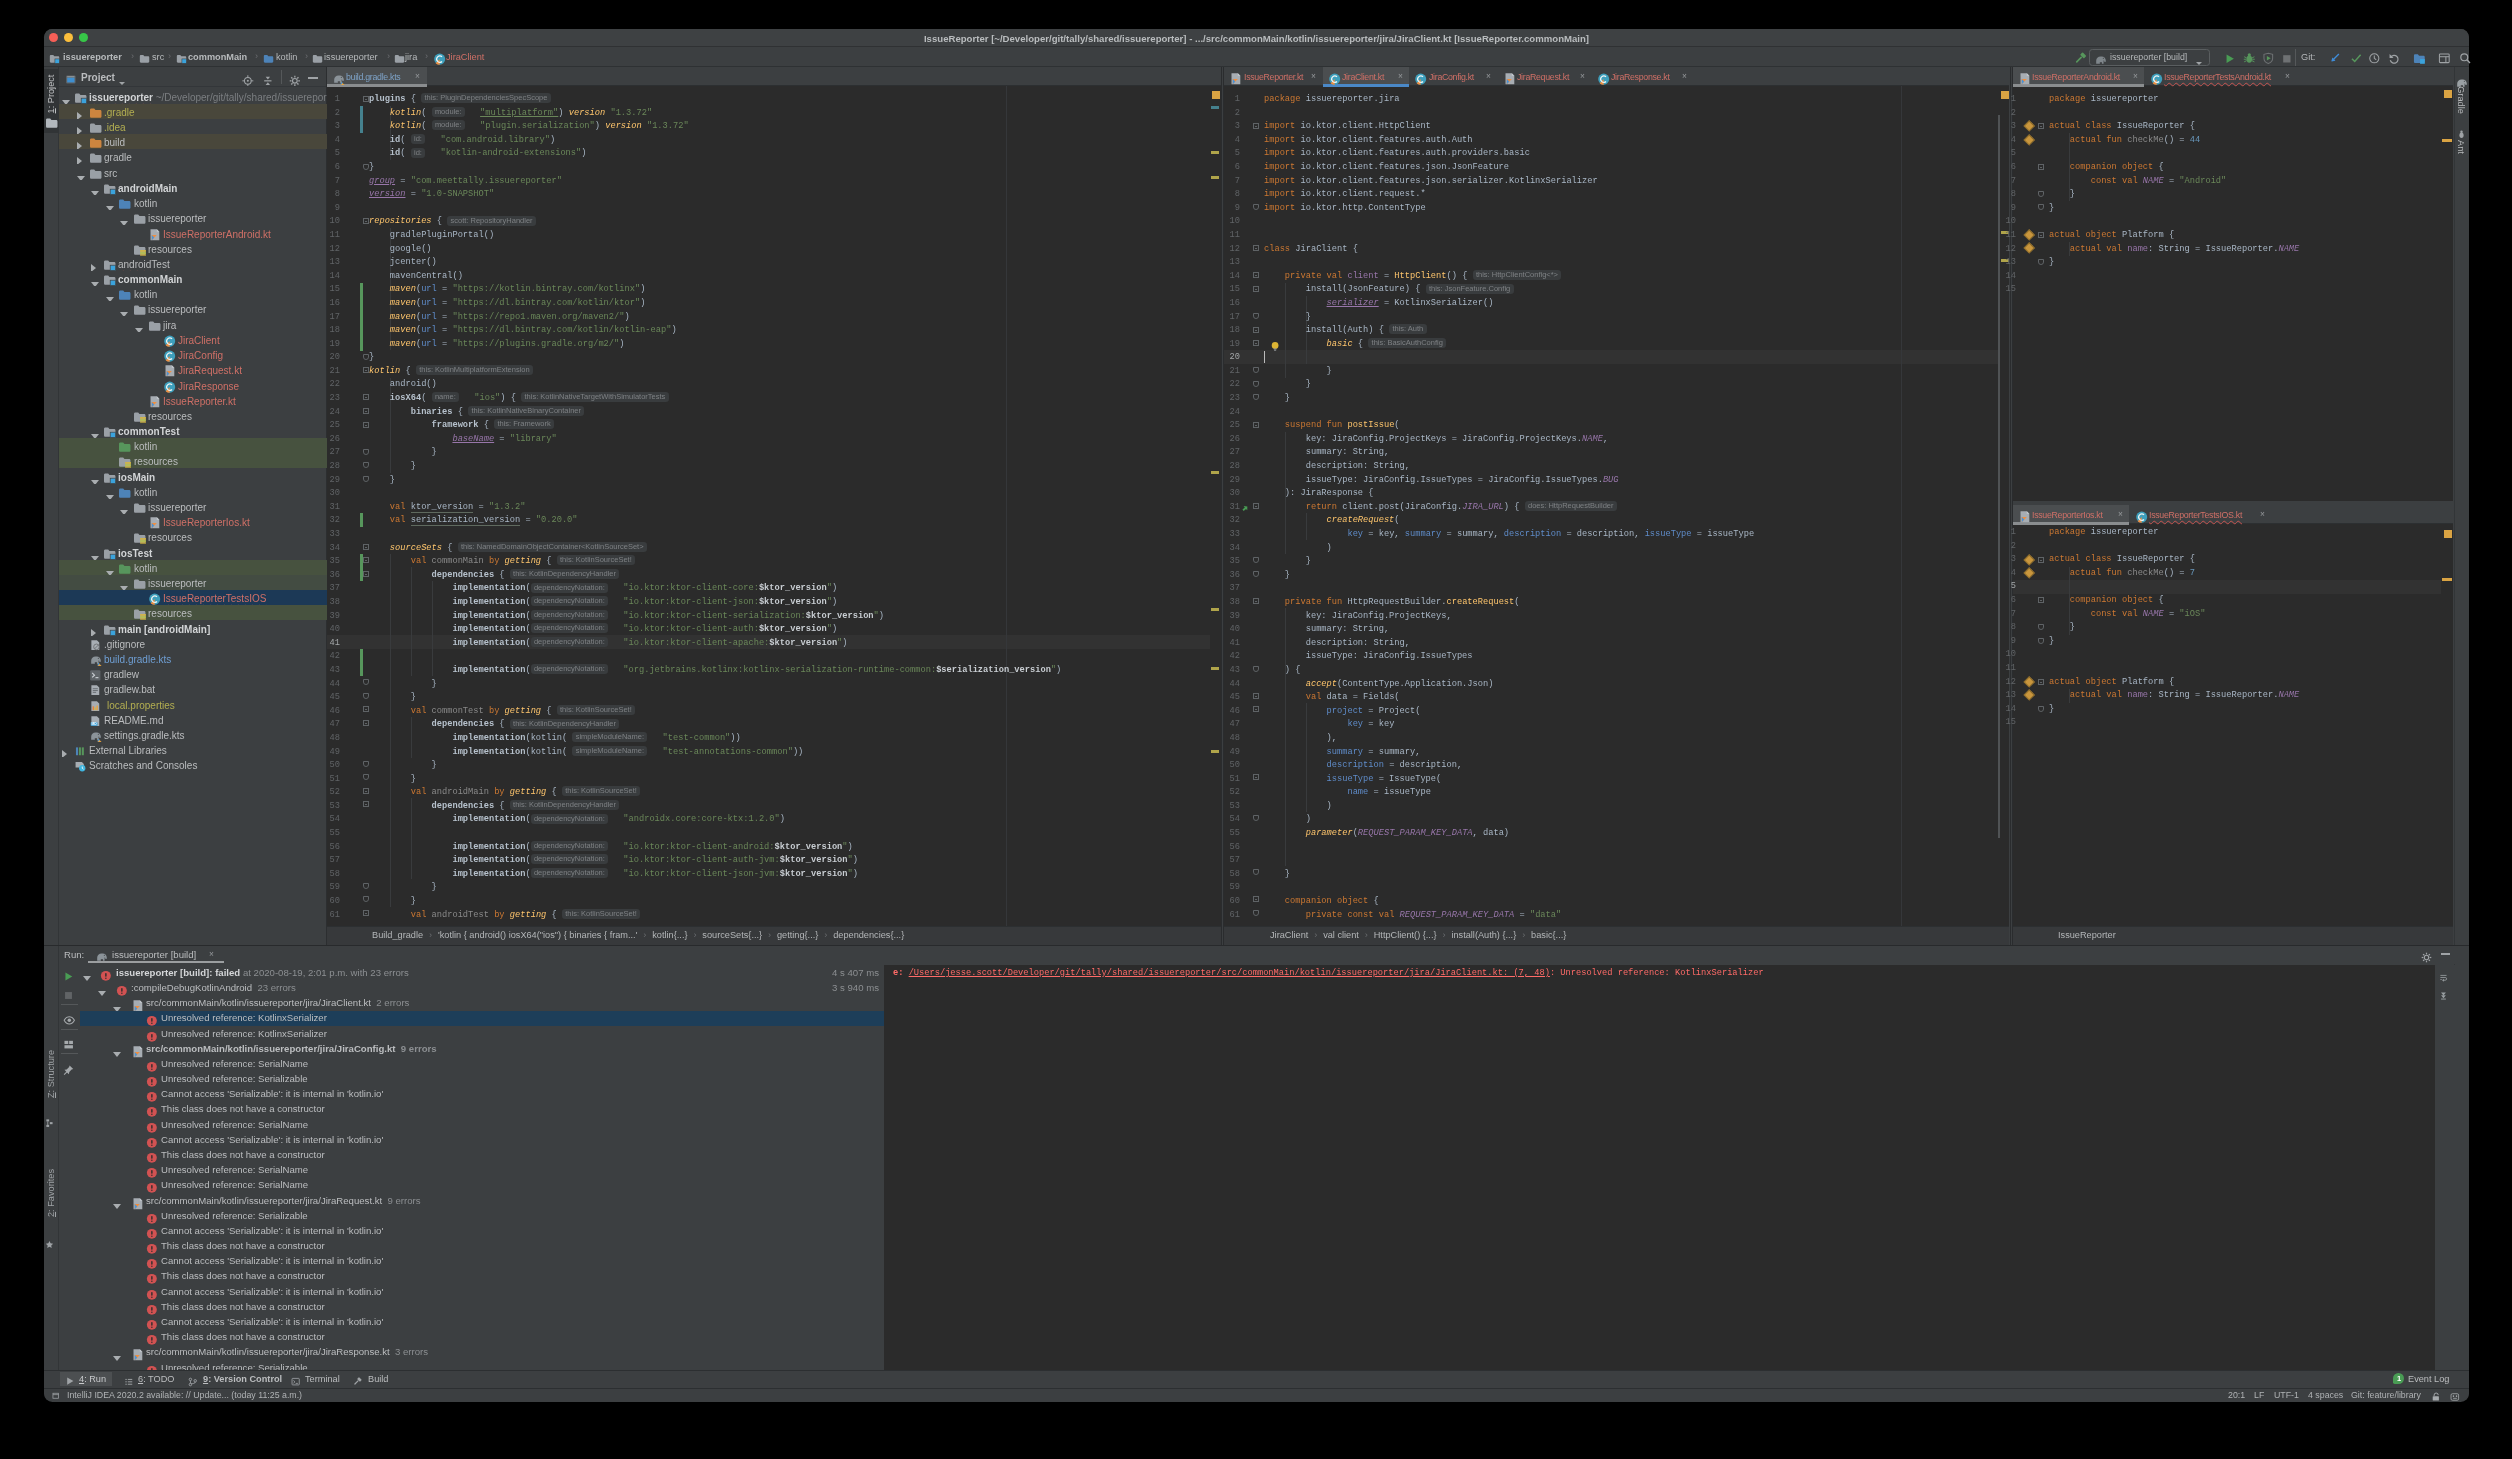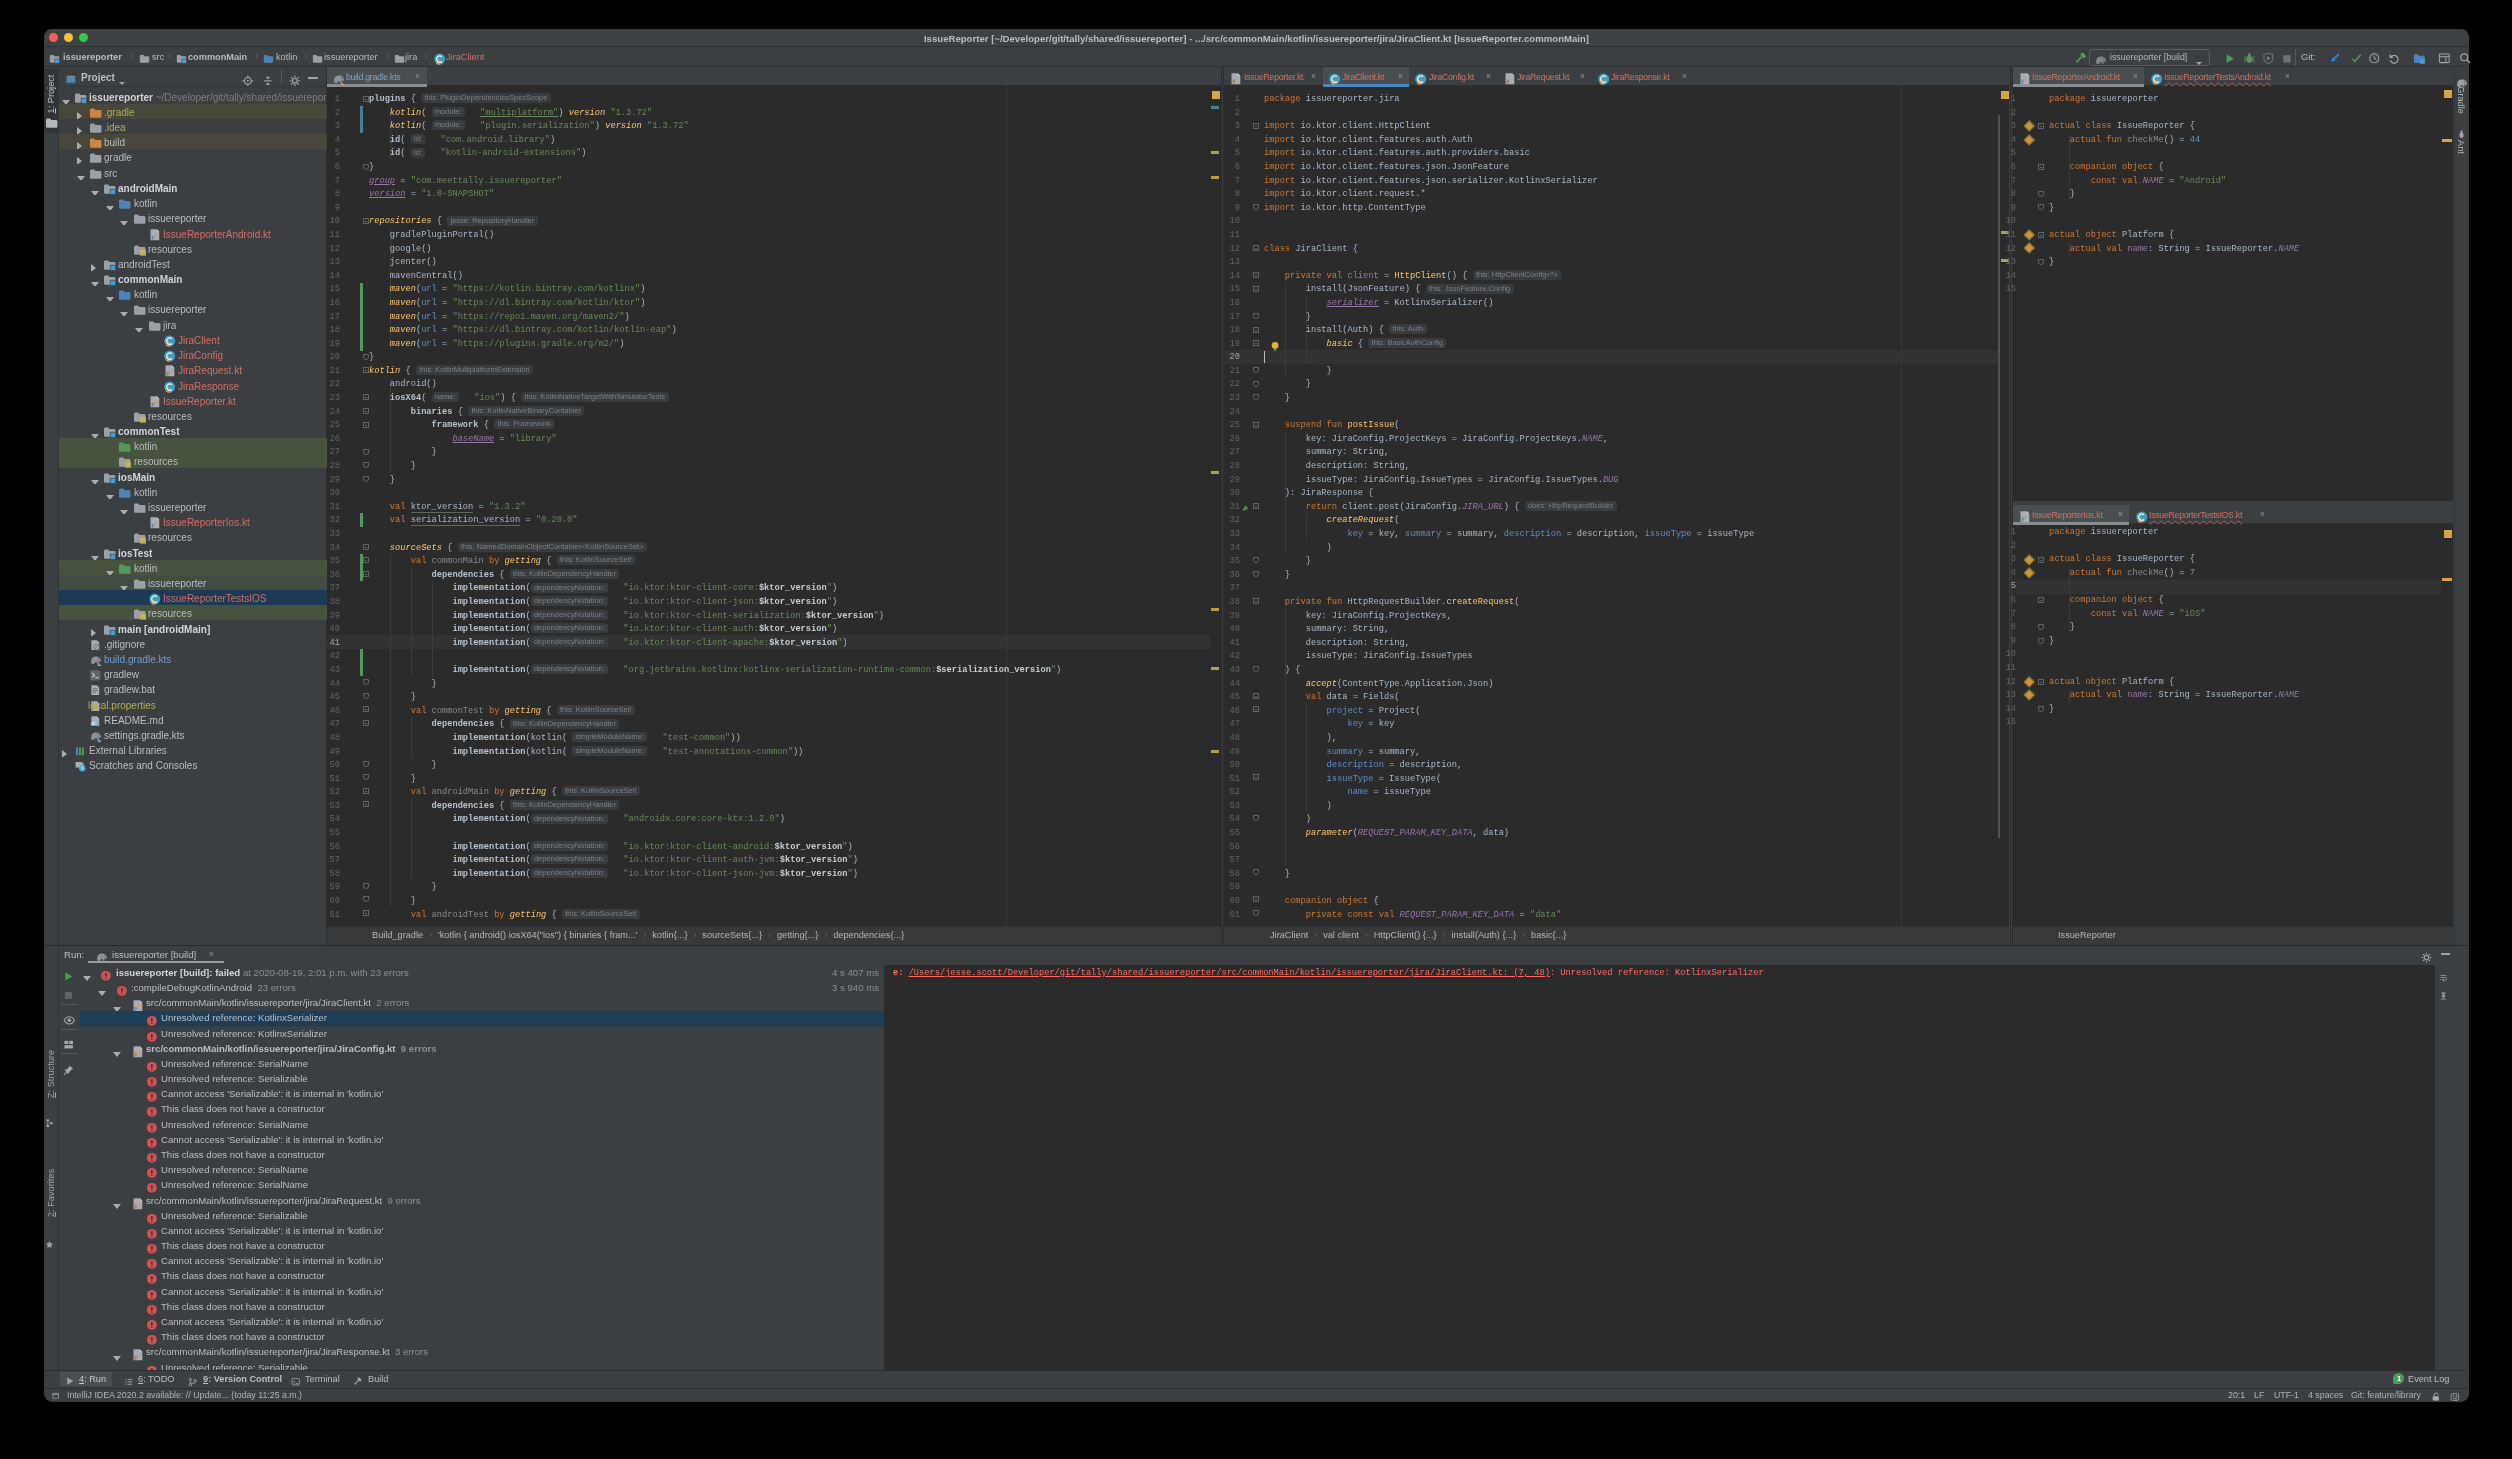--- a/index.html
+++ b/index.html
@@ -577,21 +577,21 @@
       </svg></span>
     <span class="abs" style="left:45px;top:1.3px;">gradlew.bat</span>
   </div>
 <div class="trow" style="left:59px;top:697px;width:268px;">
     <span class="abs" style="left:30px;top:0.8px;"><svg class="ic" width="12.6" height="12.6" viewBox="0 0 16 16">
         <path fill="#a7adb3" d="M3 1.5h7l3 3v9.5H3z"></path>
         <rect x="4.6" y="8" width="1.8" height="5" fill="#e8833a"></rect>
         <rect x="7" y="9.5" width="1.8" height="3.5" fill="#d6b740"></rect>
         <rect x="9.4" y="7" width="1.8" height="6" fill="#e8a33d"></rect>
       </svg></span>
-    <span class="abs" style="left:29px;top:1.3px;"><span class="ol">local.properties</span></span>
+    <span class="abs" style="left:48px;top:1.3px;"><span class="ol">local.properties</span></span>
   </div>
 <div class="trow" style="left:59px;top:712px;width:268px;">
     <span class="abs" style="left:30px;top:0.8px;"><svg class="ic" width="12.6" height="12.6" viewBox="0 0 16 16" style="font-size:12px">
         <path fill="#a7adb3" d="M3 1.5h7l3 3v9.5H3z"></path>
         <rect x="2.2" y="9.2" width="8.6" height="4.6" rx="0.8" fill="#3ba3dc"></rect>
         <text x="3.2" y="13" font-size="4.2" fill="#fff" font-family="Liberation Sans" font-weight="bold">MD</text>
       </svg></span>
     <span class="abs" style="left:45px;top:1.3px;">README.md</span>
   </div>
 <div class="trow" style="left:59px;top:727px;width:268px;">
@@ -731,21 +731,21 @@
 <div class="fe" style="left:363px;top:896px;"></div>
 <div class="code" style="left:369px;top:93px;"><span class="cwb">plugins</span> { <span class="h">this: PluginDependenciesSpecScope</span>
     <span class="fyi">kotlin</span>( <span class="h">module:</span> <span class="s" style="text-decoration:underline;">"multiplatform"</span>) <span class="fyi">version</span> <span class="s">"1.3.72"</span>
     <span class="fyi">kotlin</span>( <span class="h">module:</span> <span class="s">"plugin.serialization"</span>) <span class="fyi">version</span> <span class="s">"1.3.72"</span>
     <span class="cwb">id</span>( <span class="h">id:</span> <span class="s">"com.android.library"</span>)
     <span class="cwb">id</span>( <span class="h">id:</span> <span class="s">"kotlin-android-extensions"</span>)
 }
 <span class="pu" style="font-style:italic;">group</span> = <span class="s">"com.meettally.issuereporter"</span>
 <span class="pu" style="font-style:italic;">version</span> = <span class="s">"1.0-SNAPSHOT"</span>
 
-<span class="fyi">repositories</span> { <span class="h">jesse: RepositoryHandler</span>
+<span class="fyi">repositories</span> { <span class="h">scott: RepositoryHandler</span>
     gradlePluginPortal()
     google()
     jcenter()
     mavenCentral()
     <span class="fyi">maven</span>(<span class="b">url</span> = <span class="s">"https://kotlin.bintray.com/kotlinx"</span>)
     <span class="fyi">maven</span>(<span class="b">url</span> = <span class="s">"https://dl.bintray.com/kotlin/ktor"</span>)
     <span class="fyi">maven</span>(<span class="b">url</span> = <span class="s">"https://repo1.maven.org/maven2/"</span>)
     <span class="fyi">maven</span>(<span class="b">url</span> = <span class="s">"https://dl.bintray.com/kotlin/kotlin-eap"</span>)
     <span class="fyi">maven</span>(<span class="b">url</span> = <span class="s">"https://plugins.gradle.org/m2/"</span>)
 }

